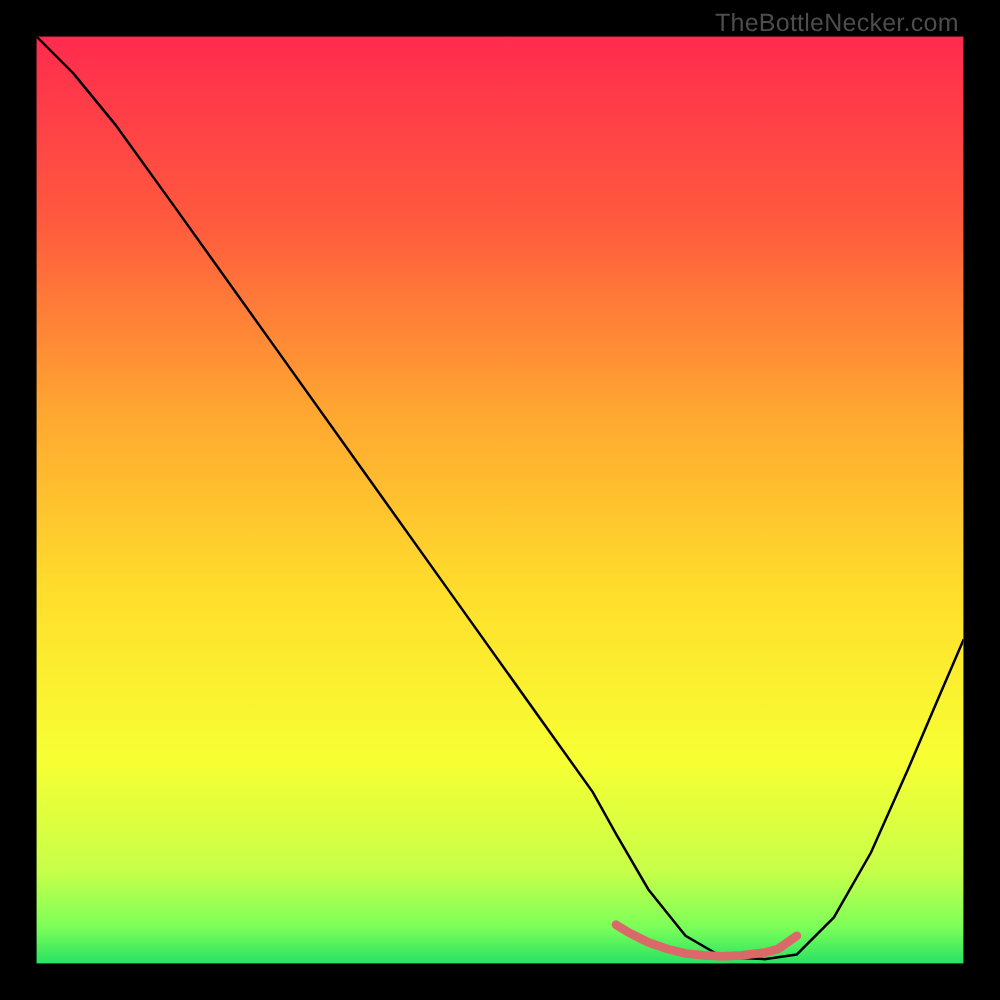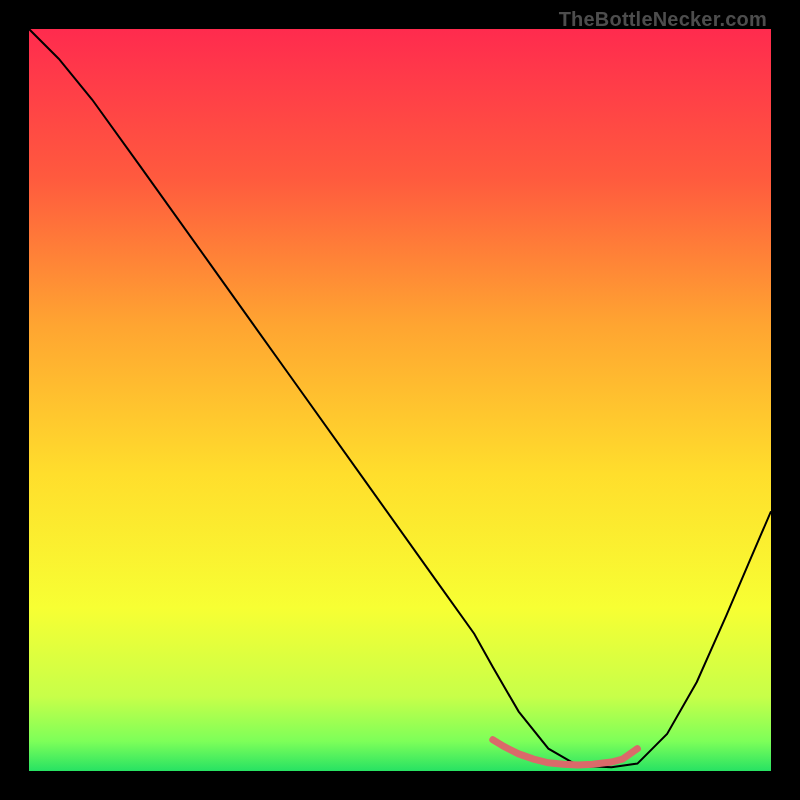--- a/index.html
+++ b/index.html
@@ -1,19 +1,19 @@
 <!DOCTYPE html>
 <html><head>
 <meta charset="utf-8">
 <style>
   html,body{margin:0;padding:0;width:800px;height:800px;background:#000;overflow:hidden;font-family:Arial,Helvetica,sans-serif}
   .frame{position:absolute;left:0;top:0;width:800px;height:800px;background:#000}
   .plot{position:absolute;left:29px;top:29px;width:742px;height:742px;overflow:hidden}
   .gradient{position:absolute;inset:0}
-  .watermark{position:absolute;right:33px;top:8px;color:#4d4d4d;font-size:20px;font-weight:700;letter-spacing:.2px}
+  .watermark{position:absolute;right:33px;top:8px;color:#4d4d4d;font-size:20px;font-weight:400;letter-spacing:.2px}
   svg{position:absolute;left:0;top:0}
 </style>
 </head>
 <body>
 
 <div class="frame">
 
   <div class="plot">
     <svg width="742" height="742" viewBox="0 0 742 742">
       <defs>

